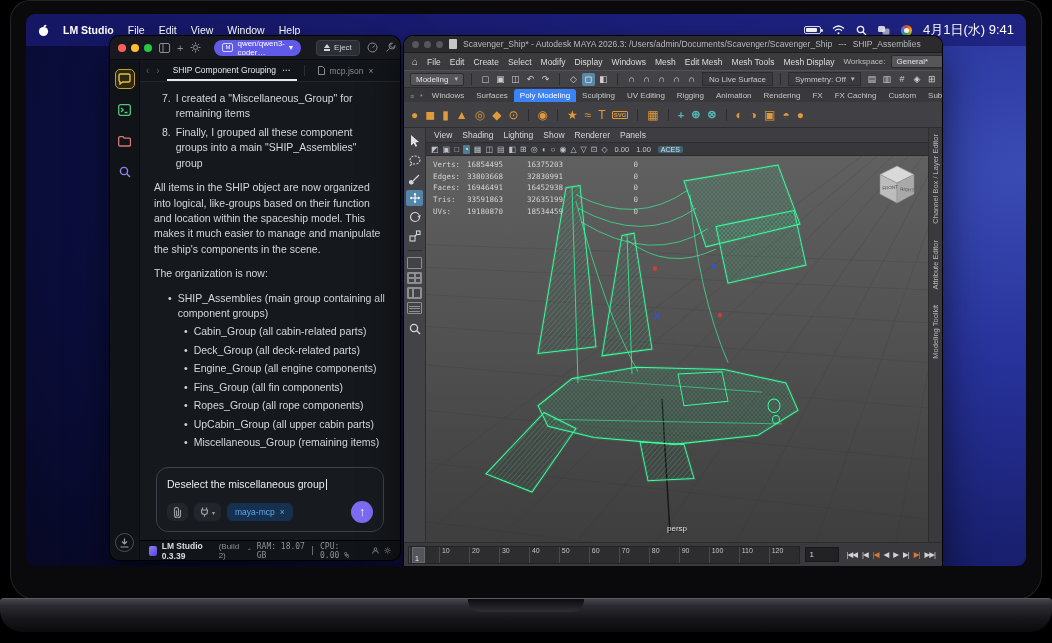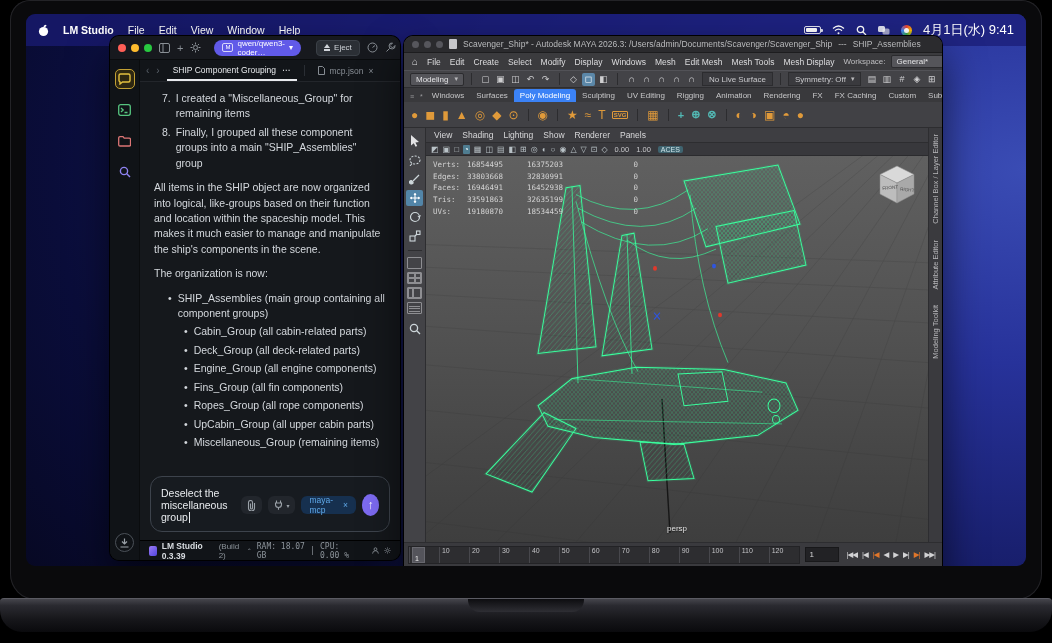--- a/index.html
+++ b/index.html
@@ -73,22 +73,22 @@
     border-bottom:2px solid #e9ebee; white-space:nowrap; }
   .tab-idle { display:flex; align-items:center; gap:5px; padding:0 6px; white-space:nowrap; }
   .tab-sep { width:1px; background:#2a2e34; margin:5px 0; }
   .chat { flex:1; padding:9px 14px 0; color:#d4d8dd; line-height:1.47; overflow:hidden; }
   .oli { display:flex; gap:5px; margin:0 0 3px 8px; }
   .oli .n { flex:none; }
   .para { margin:9px 0; }
   .b1 { display:flex; gap:6px; margin:4px 0 2px 14px; }
   .b2 { display:flex; gap:6px; margin:3px 0 3px 30px; }
   .blt { flex:none; }
-  .inputbox { margin:8px 10px; border:1px solid #3d434c; border-radius:12px;
-    background:#171b20; padding:10px 10px 8px; display:flex; flex-direction:row; gap:11px; flex:none; }
+  .inputbox { margin:8px 16px; border:1px solid #3d434c; border-radius:12px;
+    background:#171b20; padding:10px 10px 8px; display:flex; flex-direction:column; gap:11px; flex:none; }
   .in-text { color:#e8ebee; font-size:10.5px; }
   .caret { display:inline-block; width:1px; height:11px; background:#e8ebee; vertical-align:-2px; margin-left:1px; }
   .in-tools { display:flex; align-items:center; gap:6px; }
   .tool-chip { height:18px; background:#22262c; border-radius:6px; display:flex; align-items:center; justify-content:center; gap:3px; padding:0 6px; color:#9aa1a8; }
   .mcp-pill { height:18px; border-radius:6px; background:#16304f; color:#5fa8e8;
     display:flex; align-items:center; gap:5px; padding:0 8px; font-size:8.5px; }
   .send { margin-left:auto; width:22px; height:22px; border-radius:50%; background:#7d6bf2;
     color:#fff; display:flex; align-items:center; justify-content:center; font-size:12px; font-weight:bold; }
   .lm-status { height:20px; background:#111418; border-top:1px solid #000;
     display:flex; align-items:center; padding:0 9px; gap:5px; font-size:8px; color:#8d949b; flex:none; }

